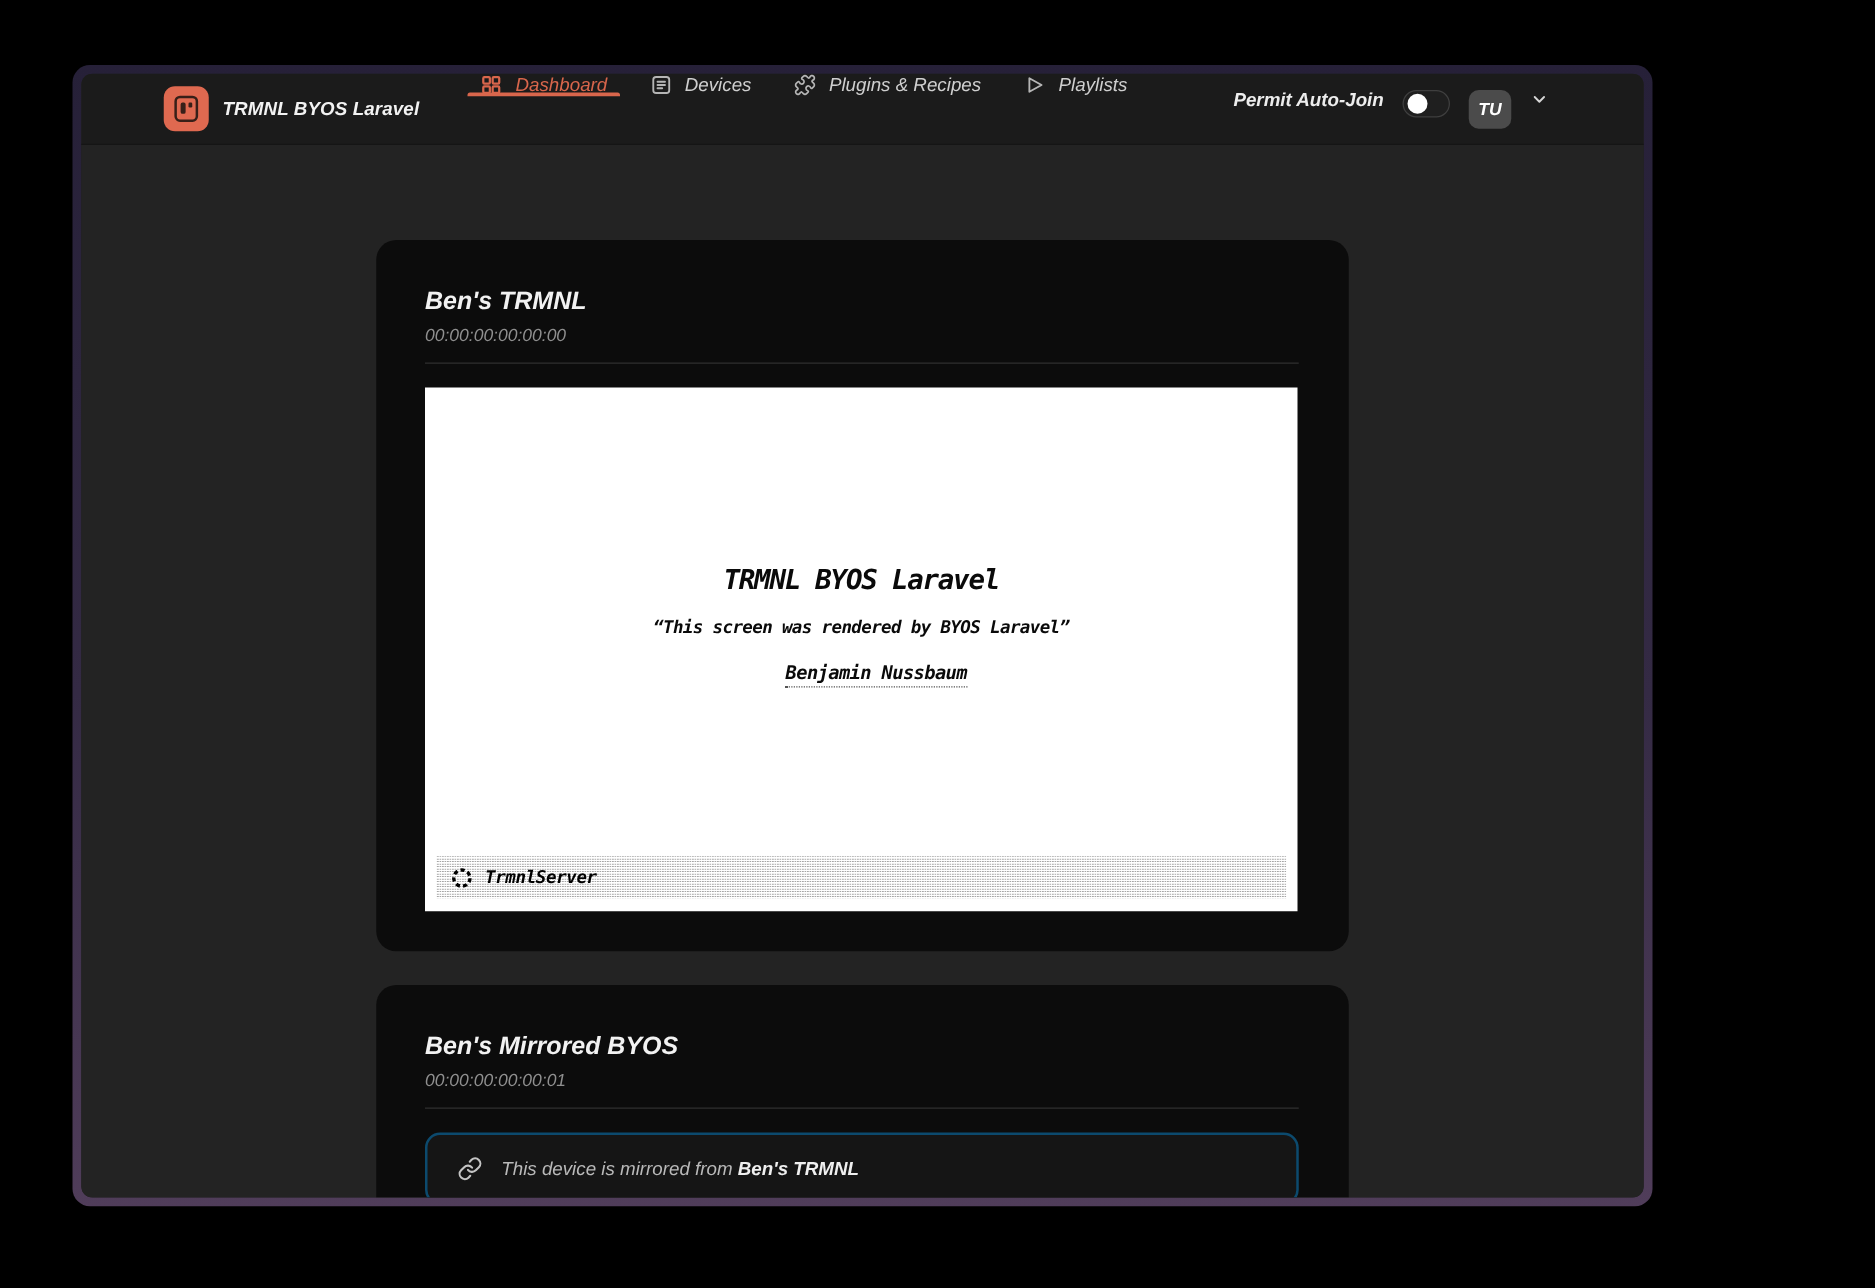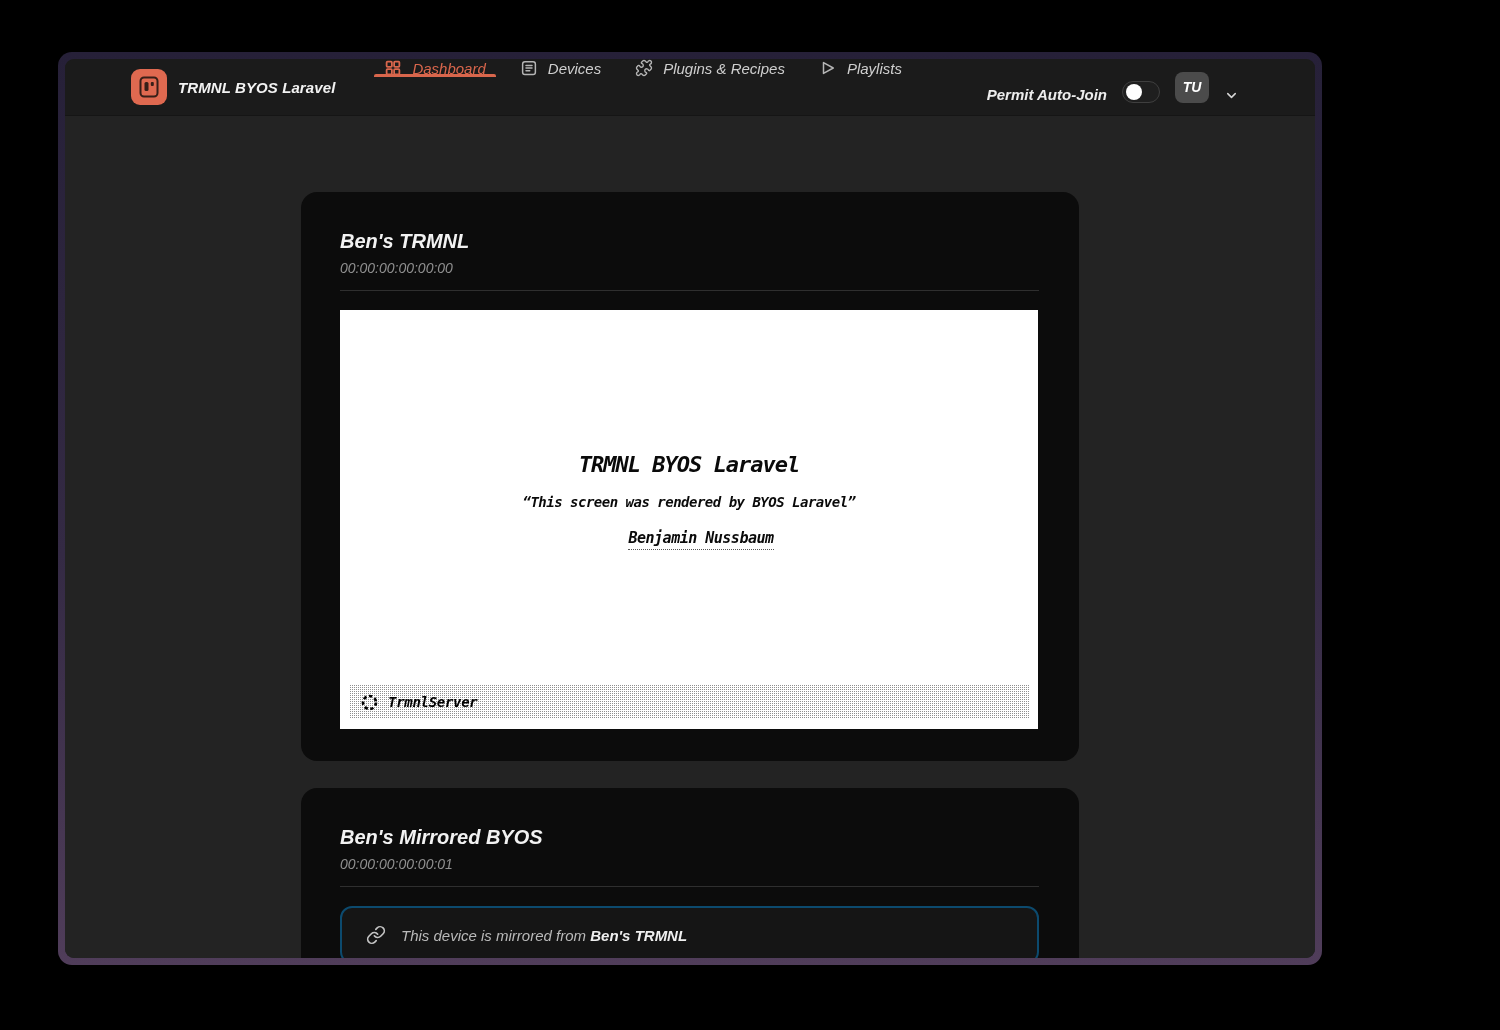--- a/index.html
+++ b/index.html
@@ -31,21 +31,21 @@
     display:flex; align-items:center; gap:10px; padding:0 10px; margin:0 7px;
     font-size:15px; font-weight:500; color:#cfcfcf; cursor:pointer; position:relative;
   }
   .tab .ticon { display:flex; color:#b5b5b5; }
   .tab.active { color:#d9664c; }
   .tab.active .ticon { color:#d9664c; }
   .tab.active::after {
     content:""; position:absolute; left:0; right:0; bottom:0; height:3px;
     background:#d9664c; border-radius:2px 2px 0 0;
   }
-  .nav-right { margin-left:auto; display:flex; align-items:flex-end; gap:15px; }
+  .nav-right { margin-left:auto; display:flex; align-items:flex-start; gap:15px; }
   .permit-label { font-size:15px; font-weight:bold; color:#ededed; }
   .toggle {
     width:38px; height:22px; border-radius:11px; background:#1f1f1f;
     border:1px solid #3f3f3f; position:relative; cursor:pointer; flex:none;
   }
   .toggle .knob { position:absolute; left:3px; top:2px; width:16px; height:16px; border-radius:50%; background:#fff; }
   .avatar {
     width:34px; height:31px; border-radius:8px; background:#4b4b4b; color:#fff;
     font-size:14px; font-weight:bold; display:flex; align-items:center; justify-content:center; cursor:pointer;
   }

